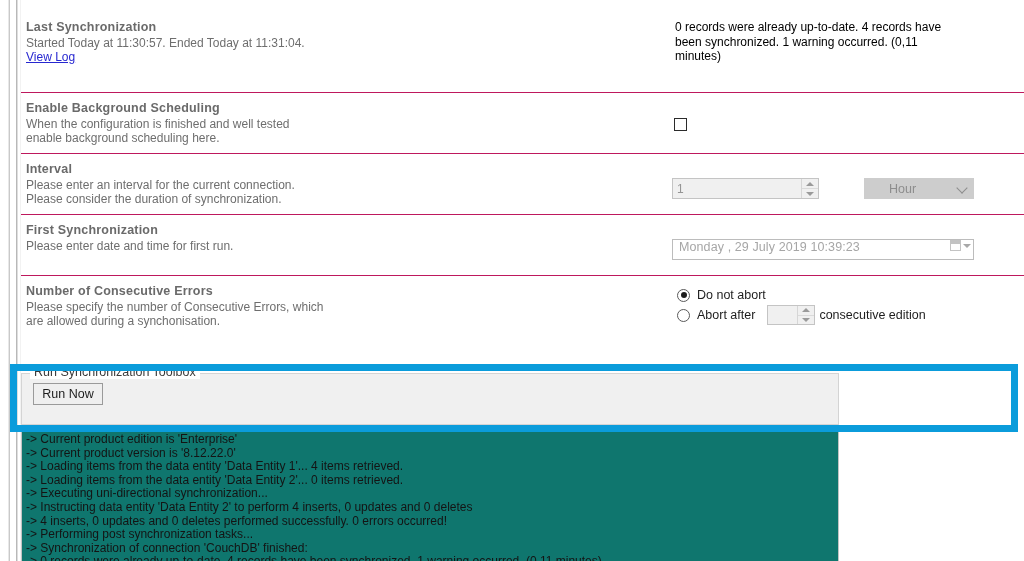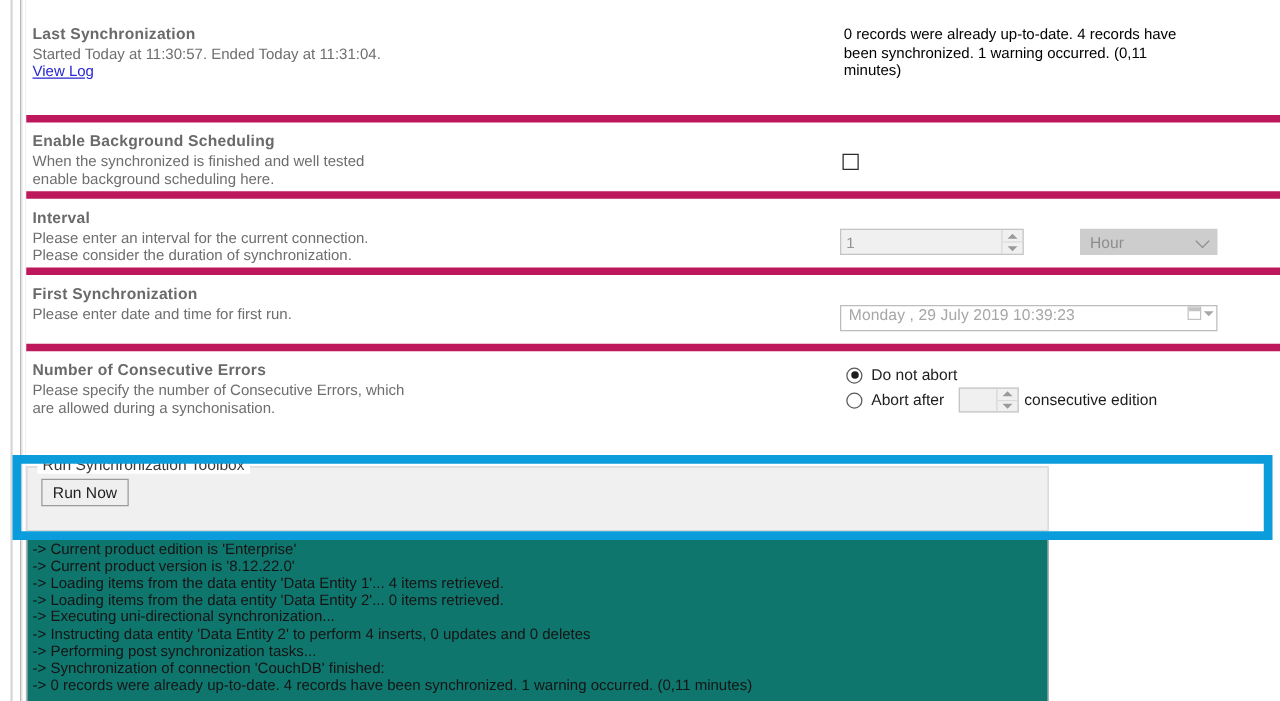--- a/index.html
+++ b/index.html
@@ -41,21 +41,21 @@
     left: 21px;
     right: 0;
     top: 0;
   }
   .section {
     position: relative;
     padding: 0;
     box-sizing: border-box;
   }
   .section + .section {
-    border-top: 6px solid #be185d;
+    border-top: 1px solid #be185d;
   }
   .sec-inner {
     position: relative;
     display: block;
     padding: 8px 0 0 5px;
     height: 100%;
     box-sizing: border-box;
   }
   .sec-title {
     font-weight: bold;
@@ -148,21 +148,21 @@
   .spin .arrows .ar.down::after  { border-top: 4px solid #9a9a9a; }
 
   
   .combo {
     display: inline-flex;
     align-items: center;
     justify-content: space-between;
     background: #cdcdcd;
     color: #8d8d8d;
     height: 21px;
-    padding: 0 6px 0 8px;
+    padding: 0 6px 0 25px;
     box-sizing: border-box;
     font-size: 12.5px;
     cursor: default;
   }
   .combo .chev {
     width: 11px;
     height: 11px;
     position: relative;
   }
   .combo .chev::after {
@@ -341,21 +341,21 @@
         <div class="sec-title">Last Synchronization</div>
         <div class="sec-desc">Started  Today at 11:30:57. Ended Today at 11:31:04.</div>
         <a class="sec-link">View Log</a>
       </div>
       <div class="summary-text">0 records were already up-to-date. 4 records have been synchronized. 1 warning occurred. (0,11 minutes)</div>
     </div>
 
     <div class="section" style="height:61px;">
       <div class="sec-inner">
         <div class="sec-title">Enable Background Scheduling</div>
-        <div class="sec-desc">When the synchronized is finished and well tested</div>
+        <div class="sec-desc">When the configuration is finished and well tested</div>
         <div class="sec-desc">enable background scheduling here.</div>
       </div>
       <div class="ctl" style="left:653px; top:25px;">
         <div class="checkbox"></div>
       </div>
     </div>
 
     <div class="section" style="height:61px;">
       <div class="sec-inner">
         <div class="sec-title">Interval</div>
@@ -432,20 +432,21 @@
   </div>
 
   <div id="log-panel">
     <ul id="log-lines">
         <li>-&gt; Current product edition is 'Enterprise'</li>
         <li>-&gt; Current product version is '8.12.22.0'</li>
         <li>-&gt; Loading items from the data entity 'Data Entity 1'... 4 items retrieved.</li>
         <li>-&gt; Loading items from the data entity 'Data Entity 2'... 0 items retrieved.</li>
         <li>-&gt; Executing uni-directional synchronization...</li>
         <li>-&gt; Instructing data entity 'Data Entity 2' to perform 4 inserts, 0 updates and 0 deletes</li>
+        <li>-&gt; 4 inserts, 0 updates and 0 deletes performed successfully. 0 errors occurred!</li>
         <li>-&gt; Performing post synchronization tasks...</li>
         <li>-&gt; Synchronization of connection 'CouchDB' finished:</li>
         <li>-&gt; 0 records were already up-to-date. 4 records have been synchronized. 1 warning occurred. (0,11 minutes)</li>
       </ul>
   </div>
 
   <div id="highlight-box"></div>
 
 </div>
 

